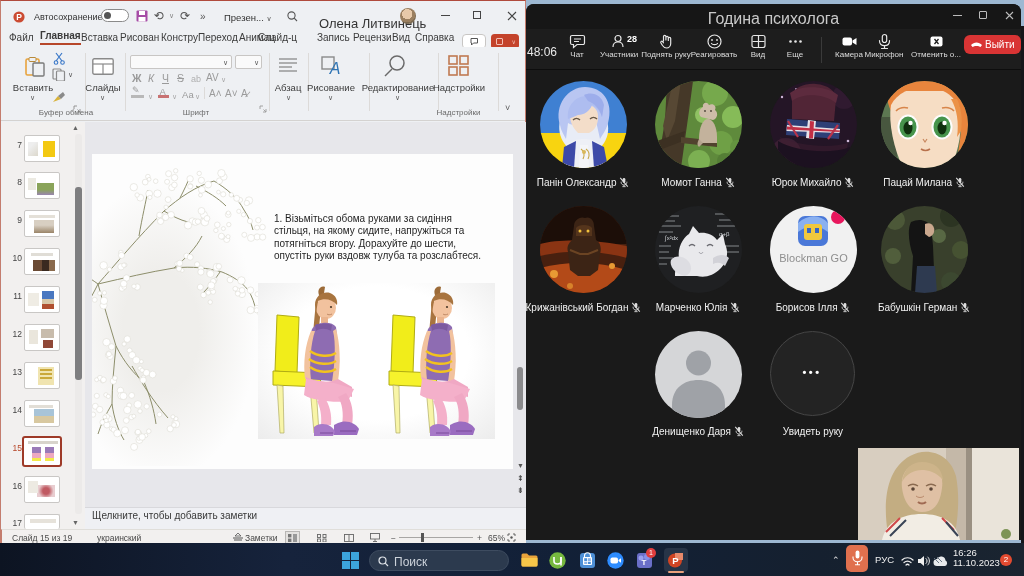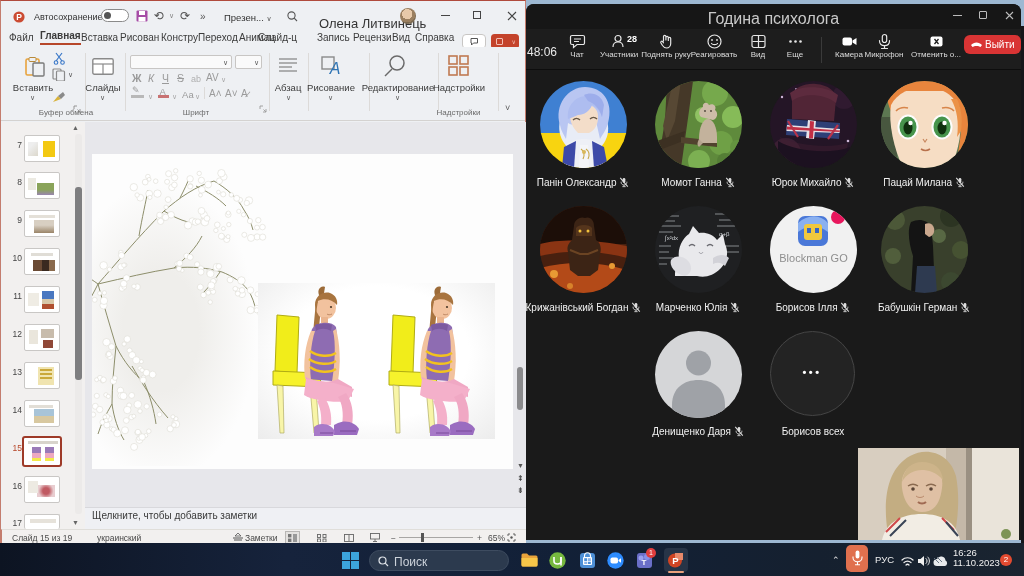--- a/index.html
+++ b/index.html
@@ -504,20 +504,21 @@
               <circle cx="88.9" cy="250.8" r="2.0" fill="#ffffff" stroke="#dedbd3" stroke-width="0.6"></circle>
               <circle cx="20.8" cy="251.1" r="2.0" fill="#ffffff" stroke="#dedbd3" stroke-width="0.6"></circle>
               <circle cx="5.1" cy="242.7" r="2.6" fill="#ffffff" stroke="#dedbd3" stroke-width="0.6"></circle>
               <circle cx="22.9" cy="258.9" r="3.1" fill="#ffffff" stroke="#dedbd3" stroke-width="0.6"></circle>
               <circle cx="9.1" cy="248.6" r="2.6" fill="#ffffff" stroke="#dedbd3" stroke-width="0.6"></circle>
               <circle cx="11.3" cy="240.3" r="3.0" fill="#ffffff" stroke="#dedbd3" stroke-width="0.6"></circle>
               <circle cx="22.2" cy="254.5" r="2.1" fill="#ffffff" stroke="#dedbd3" stroke-width="0.6"></circle>
               <circle cx="15.7" cy="243.5" r="3.2" fill="#ffffff" stroke="#dedbd3" stroke-width="0.6"></circle>
             </g>
 </svg>
+  <div class="abs" style="left:182px;top:59px;width:210px;font-size:10px;line-height:12.4px;color:#1f1f1f">1. Візьміться обома руками за сидіння стільця, на якому сидите, напружіться та потягніться вгору. Дорахуйте до шести, опустіть руки вздовж тулуба та розслабтеся.</div>
   <div class="abs" style="left:166px;top:129px;width:237px;height:156px;background:radial-gradient(ellipse at 50% 45%,#ffffff 0 55%,#ececec 100%)">
    <svg class="abs" style="left:2px;top:2px" width="104" height="152" viewBox="0 0 104 152">
     <g id="womanfig">
      <path d="M17 30 L39 32 L37 88 L15 86 Z" fill="#f1ed1a" stroke="#b0ac14" stroke-width="1"></path>
      <path d="M13 86 L60 88 L61 102 L13 100 Z" fill="#f6f22c" stroke="#b0ac14" stroke-width="1"></path>
      <path d="M17 100 L20 148 L24 148 L23 101 Z" fill="#f8f5a8" stroke="#b0ac64" stroke-width="0.7"></path>
      <path d="M50 102 L54 148 L59 148 L56 102 Z" fill="#f8f5a8" stroke="#b0ac64" stroke-width="0.7"></path>
      <path d="M60 12 C 56 6 60 0 65 2 L 63 14 Z" fill="#9c6b38"></path>
      <path d="M56 16 C 54 38 52 56 53 64 L 58 64 C 58 50 60 30 62 18 Z" fill="#a8743f"></path>
      <ellipse cx="66" cy="23" rx="10" ry="11" fill="#f2c29e"></ellipse>
@@ -879,21 +880,21 @@
           </svg>
 </div>
 <div class="pcircle" style="left:243.5px;top:326.5px;background:#232323;border:1px solid #454545;width:85px;height:85px">
  <div class="abs" style="left:0;top:34px;width:100%;text-align:center;color:#fff;font-size:11px;letter-spacing:2.5px;font-weight:bold">•••</div>
 </div>
 <div class="pname" style="left:114.5px;top:422px;width:115px">Денищенко Даря <svg width="10" height="11" viewBox="0 0 12 13" style="vertical-align:-2px">
             <rect x="4.4" y="1" width="3.2" height="6" rx="1.6" fill="#ddd"></rect>
             <path d="M2.5 5.5 V6 C2.5 8.2 4 9.5 6 9.5 C8 9.5 9.5 8.2 9.5 6 V5.5 M6 9.5 V11.5 M4 11.5 H8" stroke="#ddd" fill="none"></path>
             <line x1="1.5" y1="1" x2="10.5" y2="11.5" stroke="#ddd" stroke-width="1.3"></line>
           </svg></div>
-<div class="pname" style="left:229.5px;top:422px;width:115px">Борисов всех</div>
+<div class="pname" style="left:229.5px;top:422px;width:115px">Увидеть руку</div>
 
 <div class="abs" style="left:332px;top:444px;width:161px;height:92px;overflow:hidden;background:linear-gradient(90deg,#cfc4b6 0 55%,#e6e0d6 55% 72%,#b0a598 72% 78%,#ece6dc 78%)">
  <svg width="161" height="92" viewBox="0 0 161 92">
   <rect width="161" height="92" fill="#d8cec0"></rect>
   <rect x="88" y="0" width="28" height="92" fill="#c4b8a8"></rect>
   <rect x="112" y="0" width="49" height="92" fill="#eae4da"></rect>
   <rect x="108" y="0" width="6" height="92" fill="#9a9082"></rect>
   <path d="M30 86 C24 50 30 20 52 8 C70 -2 92 6 98 28 C102 50 100 70 96 92 L28 92 Z" fill="#c3ad82"></path>
   <path d="M44 40 C42 24 52 15 64 15 C78 15 86 24 84 40 C82 56 76 64 64 64 C54 64 46 56 44 40 Z" fill="#dfc0a4"></path>
   <path d="M44 34 C46 20 54 14 64 14 C76 14 84 20 85 32 C78 24 70 22 64 22 C56 22 48 26 44 34 Z" fill="#cdb48a"></path>

